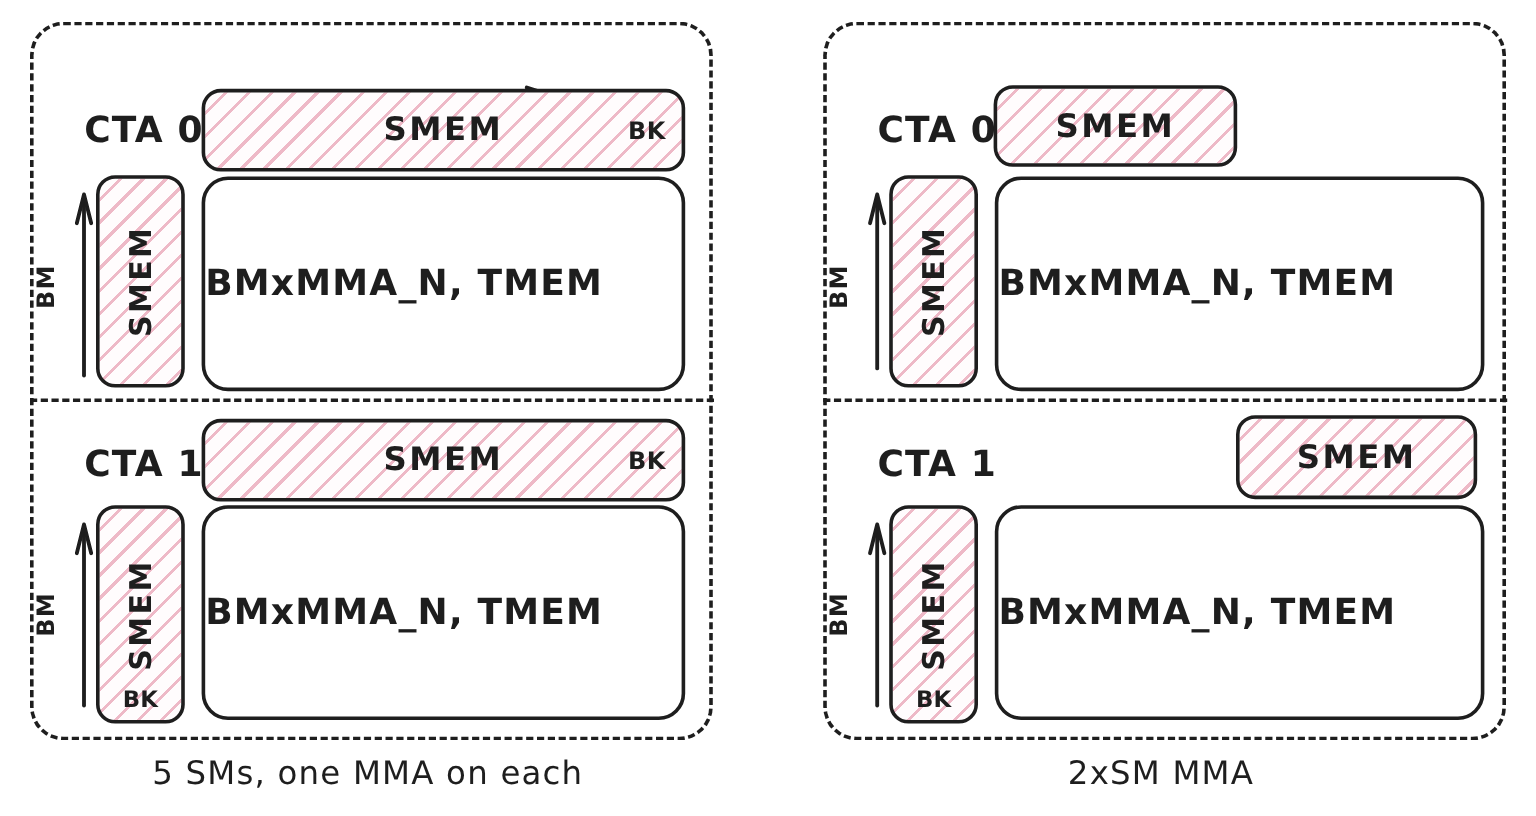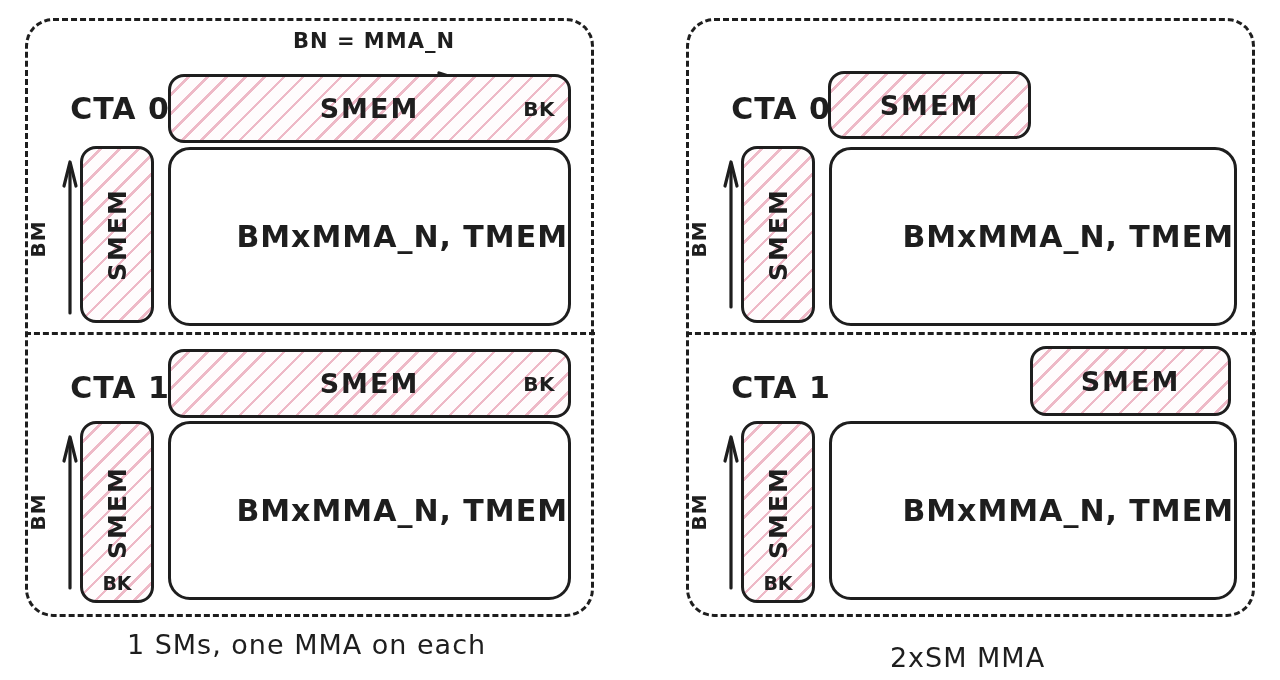--- a/index.html
+++ b/index.html
@@ -47,42 +47,41 @@
   .vsmem .rot{
     transform:rotate(-90deg);white-space:nowrap;
     font-size:25px;font-weight:600;letter-spacing:2px;
   }
   .bk-bottom{
     position:absolute;bottom:6px;left:50%;transform:translateX(-50%);
     font-size:19px;font-weight:600;
   }
   .tmem{
     position:absolute;border:3.5px solid #1e1e1e;border-radius:22px;background:#ffffff;
-    display:flex;align-items:center;justify-content:flex-end;
+    display:flex;align-items:center;justify-content:flex-start;
     font-size:30px;font-weight:600;letter-spacing:1px;white-space:nowrap;
   }
   .bm-label{
     position:absolute;width:40px;height:28px;text-align:center;
     transform:rotate(-90deg);font-size:20px;font-weight:600;letter-spacing:1px;
   }
   .arrow{position:absolute;}
   .arrow svg{display:block;}
   .caption{
     position:absolute;top:629px;width:563px;text-align:center;
     font-size:27px;font-weight:500;letter-spacing:1px;white-space:nowrap;
   }
 </style>
 </head>
 <body>
 
 <div id="stage">
 
   <div class="panel panel-left">
 
-    <div class="bn-label" style="left:216px;top:8px;">BN = MMA_N</div>
     <div class="arrow" style="left:243px;top:48px;">
       <svg width="201" height="20" viewBox="0 0 201 20">
         <line x1="2" y1="13" x2="190" y2="13" stroke="#1e1e1e" stroke-width="3.4" stroke-linecap="round"></line>
         <path d="M168 4 L196 13 L168 18" fill="none" stroke="#1e1e1e" stroke-width="3.4" stroke-linecap="round" stroke-linejoin="round"></path>
       </svg>
     </div>
     <div class="cta-label" style="left:37px;top:70px;">CTA 0</div>
 
     <div class="hsmem hatch" style="left:140px;top:53px;width:397px;height:63px;">
       <span>SMEM</span>
@@ -125,21 +124,21 @@
     <div class="vsmem hatch" style="left:52px;top:400px;width:68px;height:176px;">
       <span class="rot">SMEM</span>
       <span class="bk-bottom">BK</span>
     </div>
 
     <div class="tmem" style="left:140px;top:400px;width:397px;height:173px;">
       <span>BMxMMA_N, TMEM</span>
     </div>
   </div>
 
-  <div class="caption" style="left:25px;">1 SMs, one MMA on each</div>
+  <div class="caption" style="left:25px;">5 SMs, one MMA on each</div>
 
   <div class="panel panel-right">
 
     <div class="cta-label" style="left:37px;top:70px;">CTA 0</div>
 
     <div class="hsmem hatch" style="left:139px;top:50px;width:197px;height:62px;">
       <span>SMEM</span>
     </div>
 
     <div class="arrow" style="left:33px;top:136px;">
@@ -177,15 +176,15 @@
     <div class="vsmem hatch" style="left:52px;top:400px;width:68px;height:176px;">
       <span class="rot">SMEM</span>
       <span class="bk-bottom">BK</span>
     </div>
 
     <div class="tmem" style="left:140px;top:400px;width:402px;height:173px;">
       <span>BMxMMA_N, TMEM</span>
     </div>
   </div>
 
-  <div class="caption" style="left:686px;margin-top:13px;">2xSM MMA</div>
+  <div class="caption" style="left:686px;">2xSM MMA</div>
 
 </div>
 
 </body></html>

